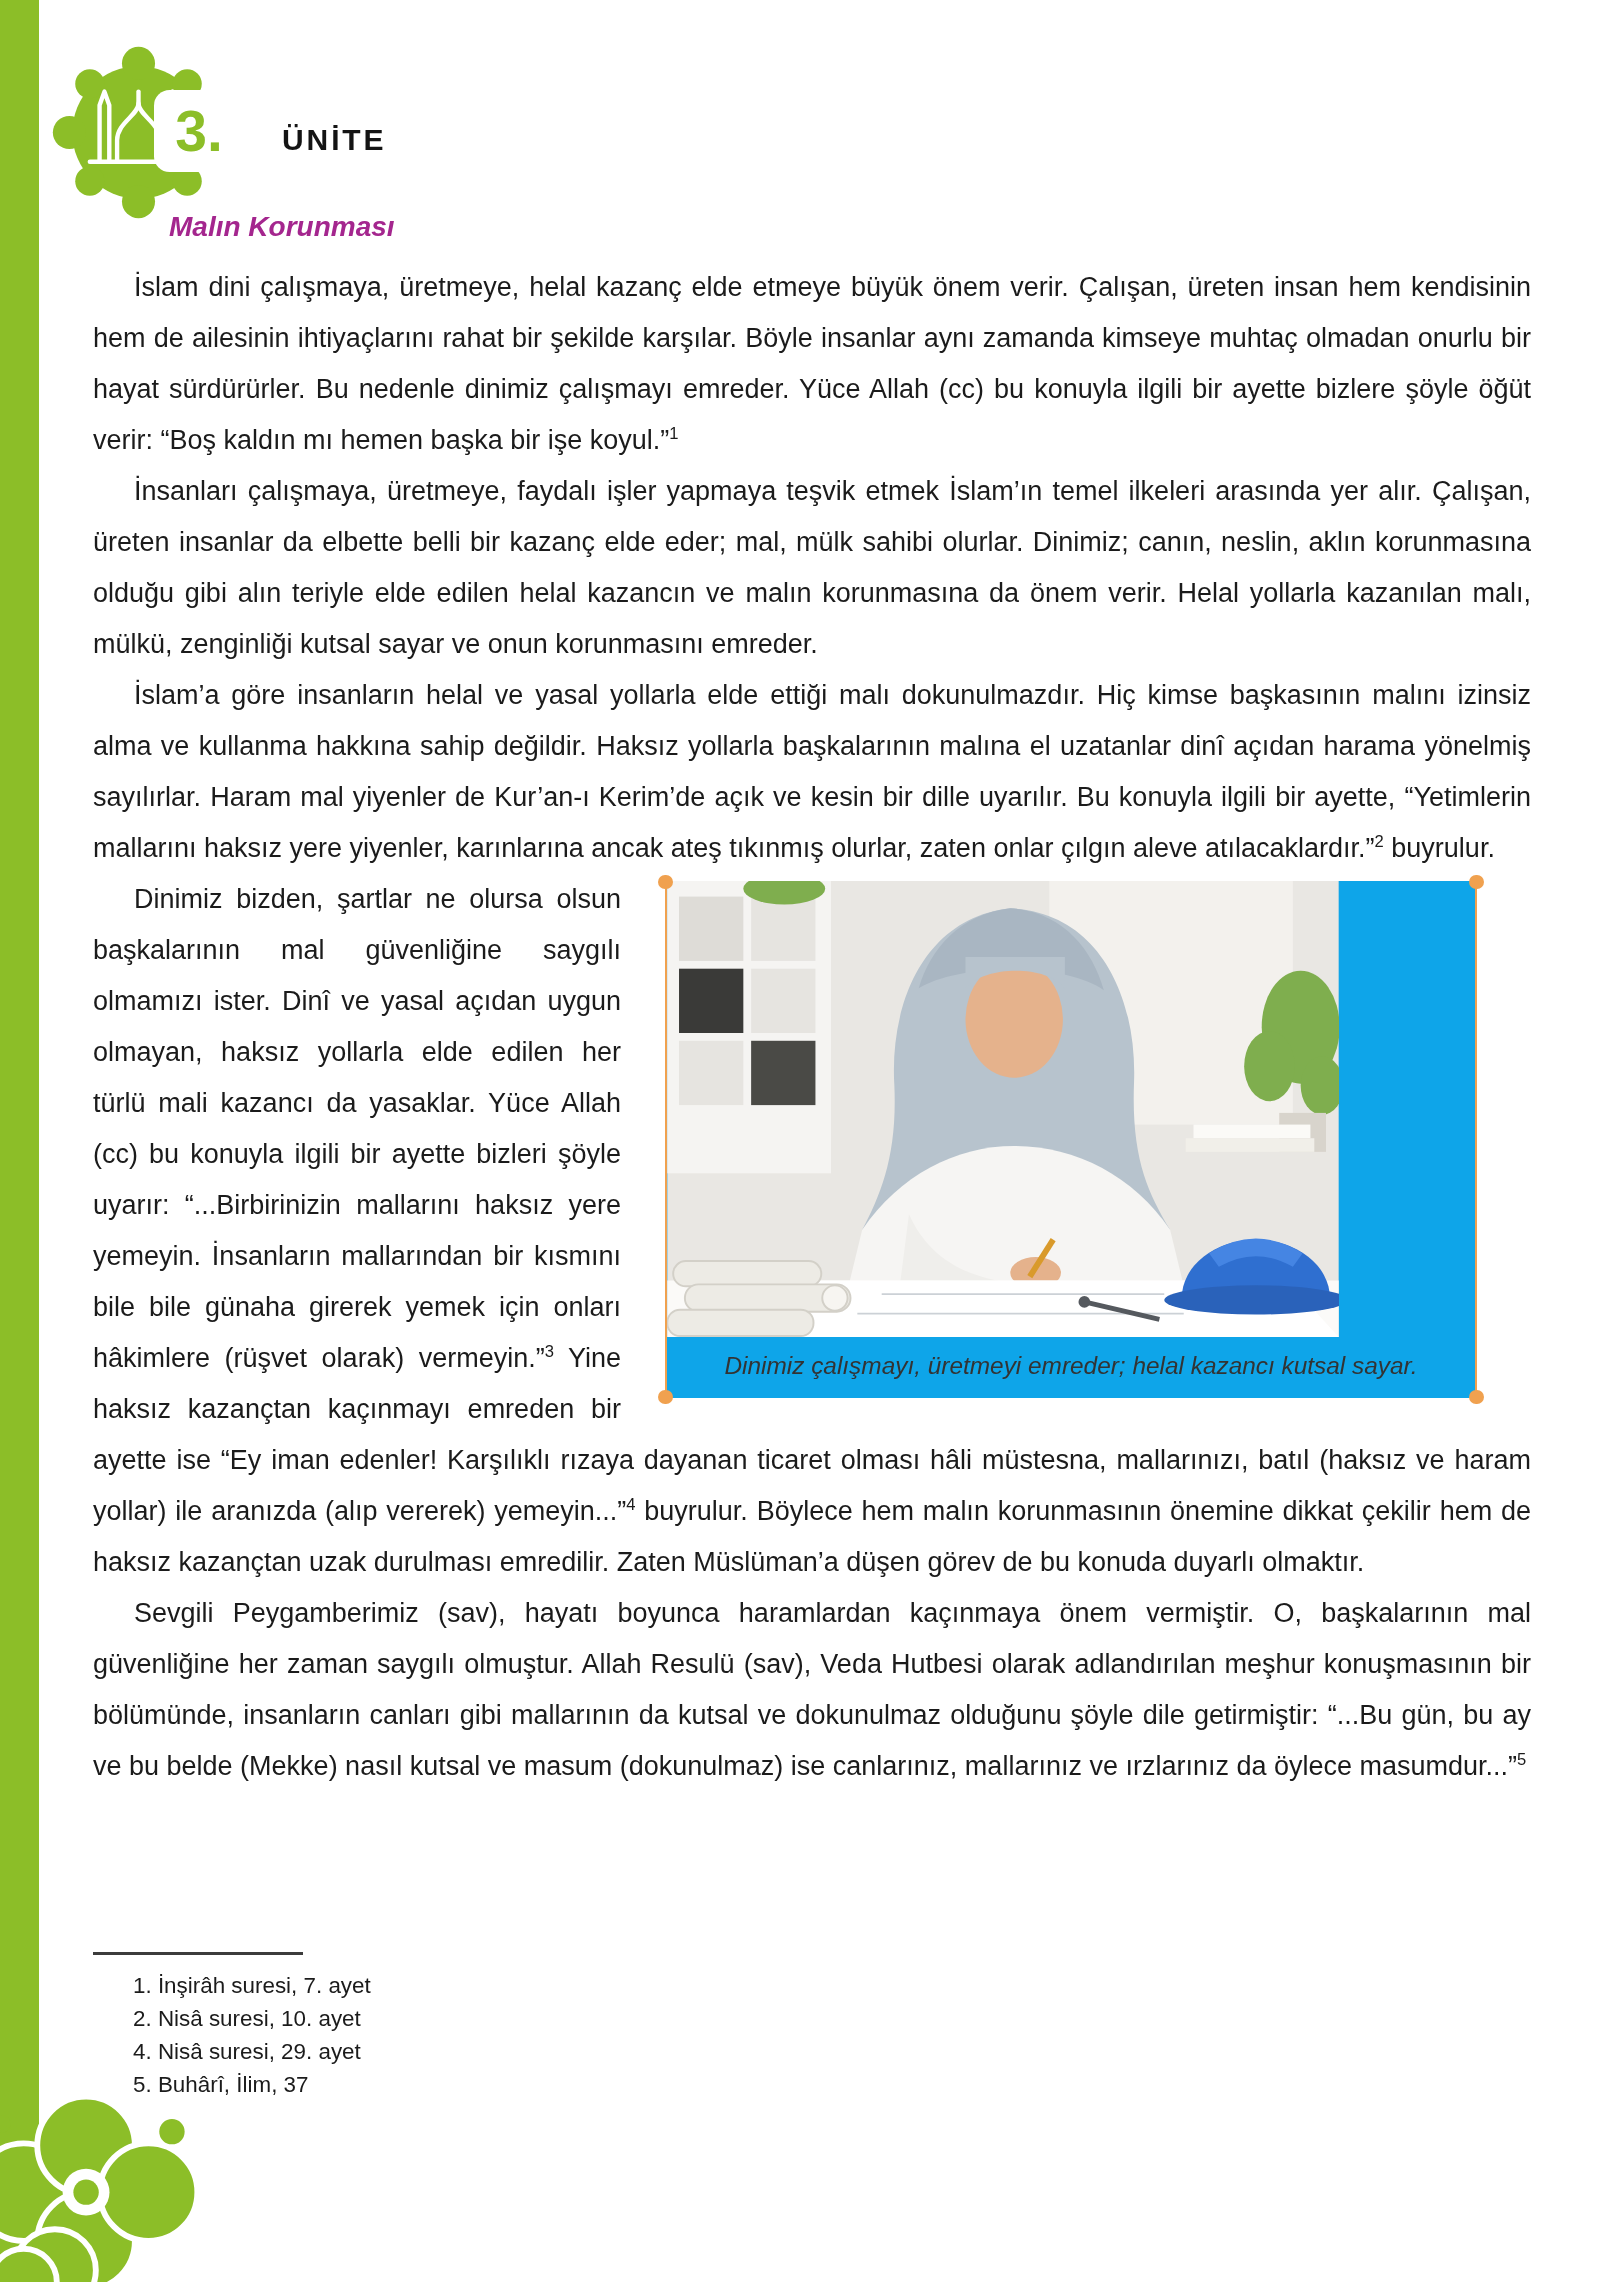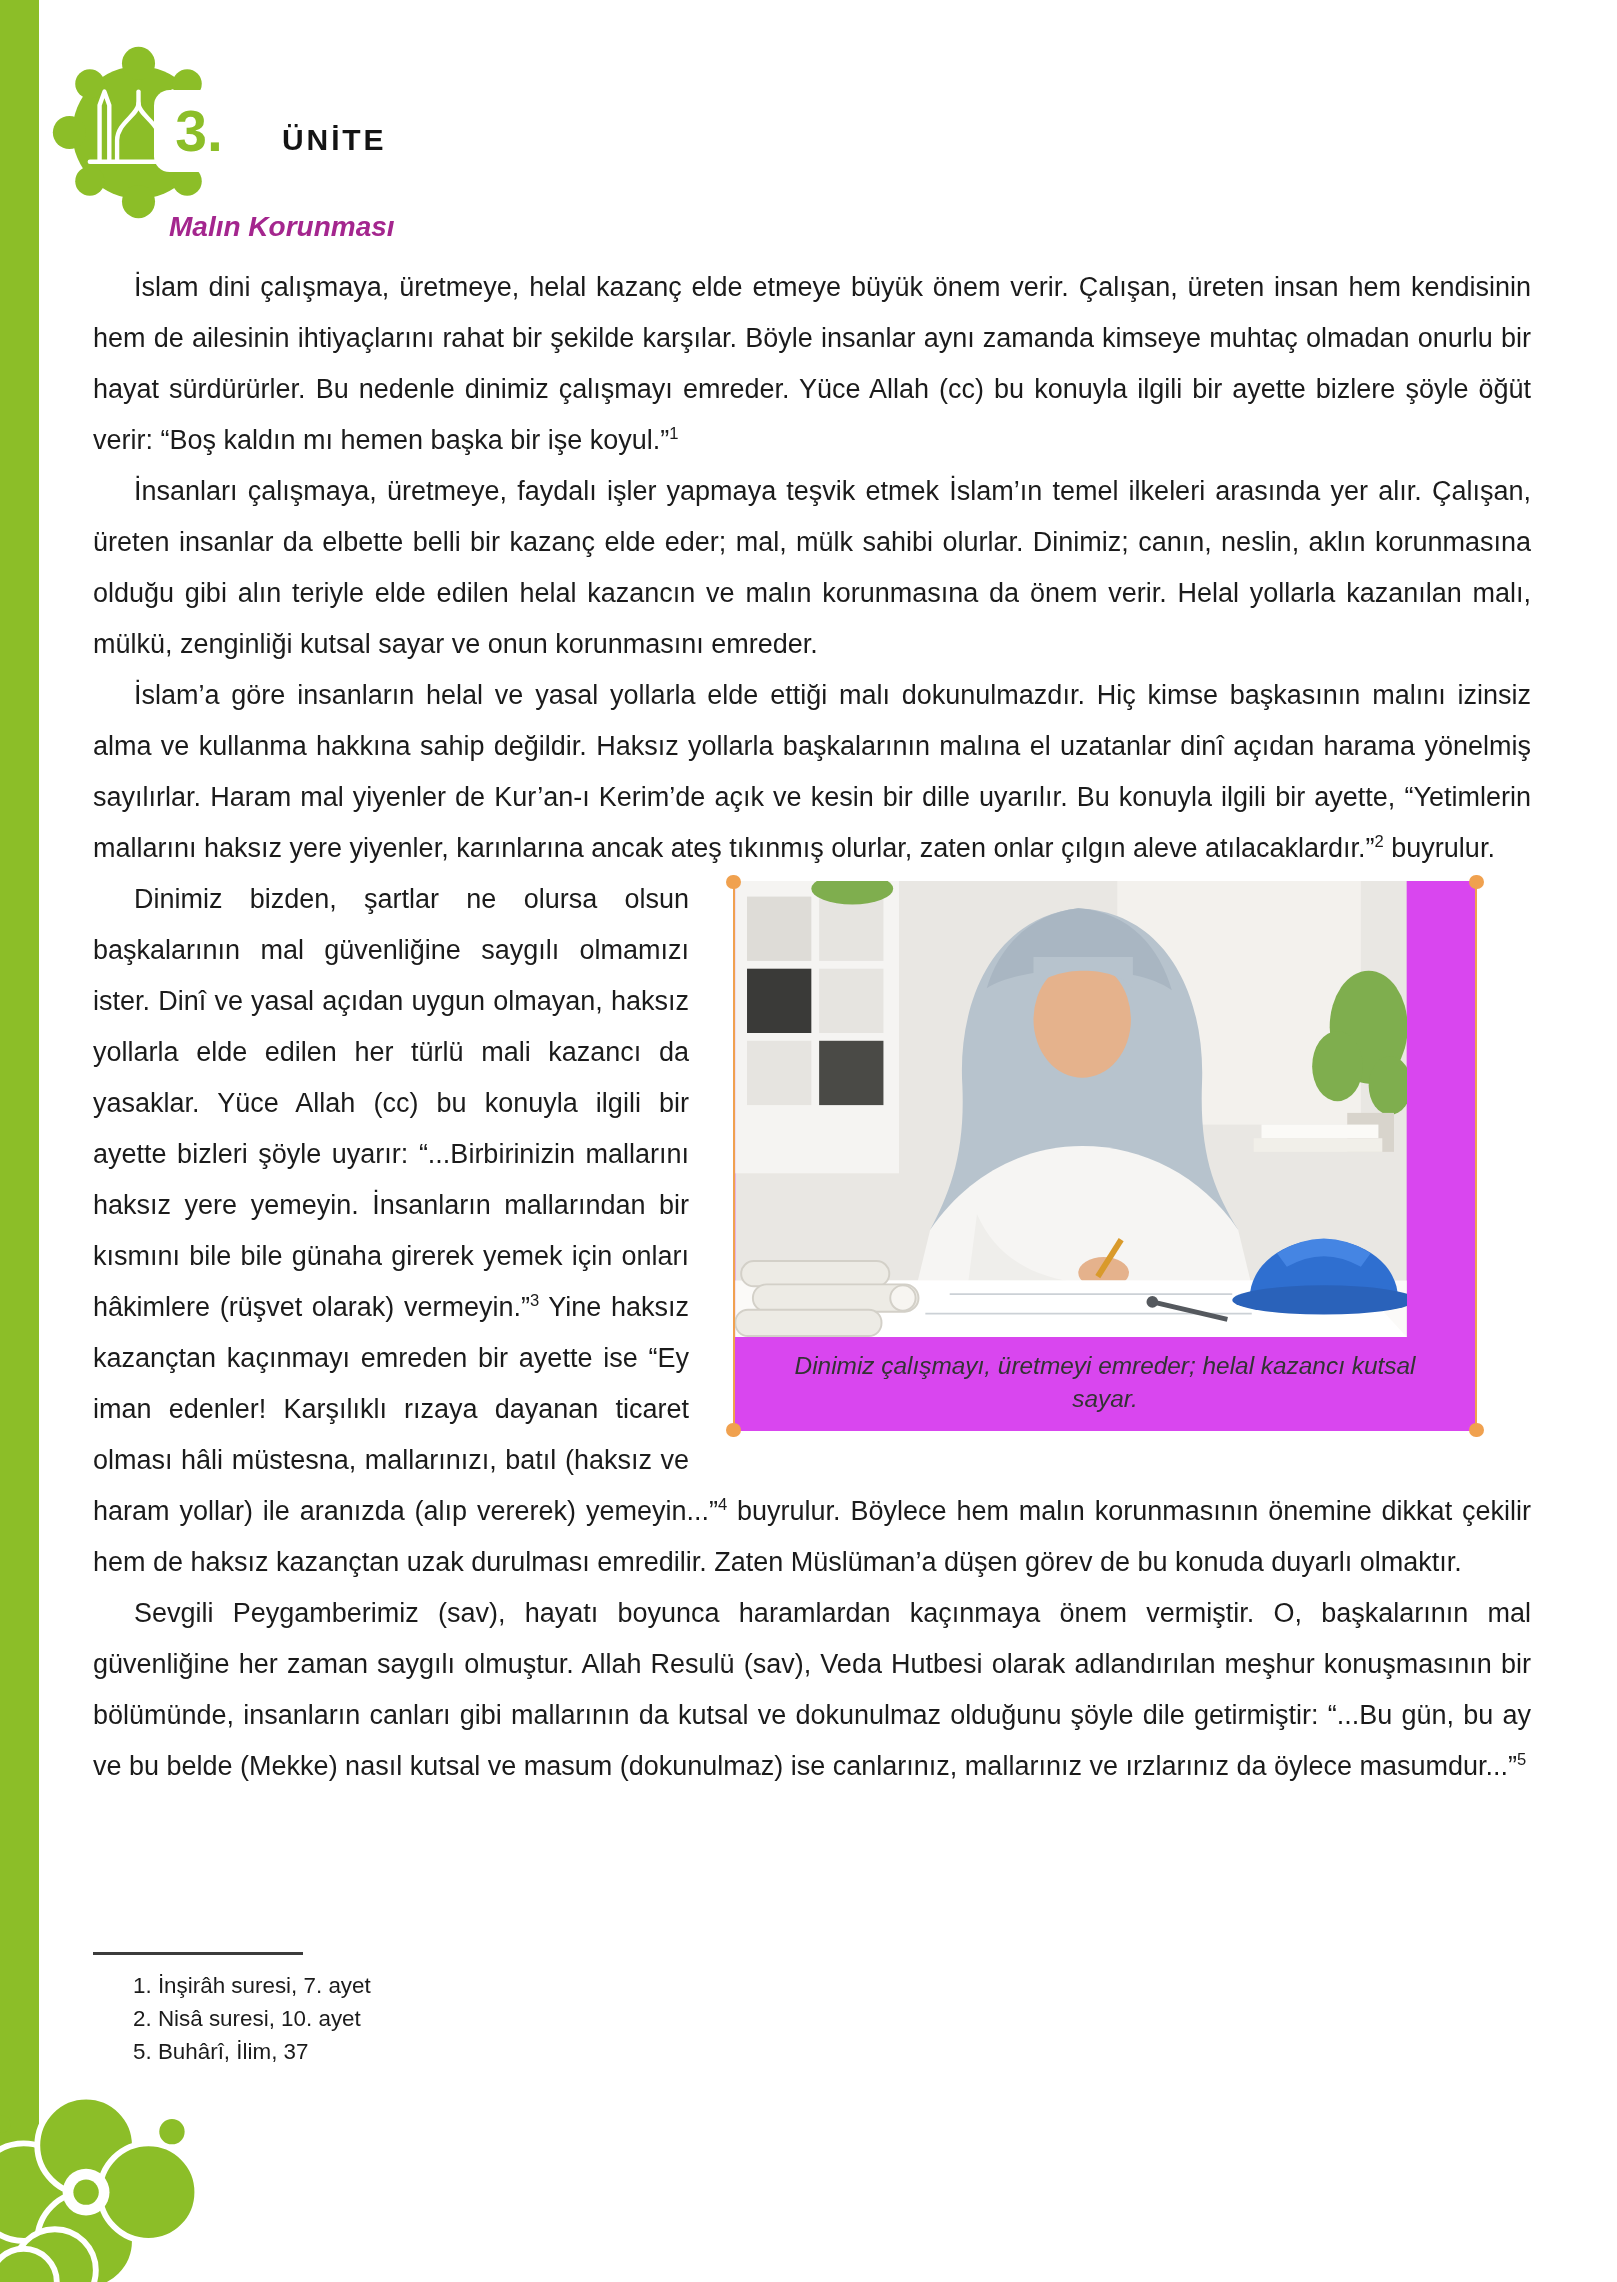--- a/index.html
+++ b/index.html
@@ -51,24 +51,24 @@
     text-align:justify;
     text-indent:41px;
     color:#1b1b1b;
   }
   .para b { font-weight:normal; }
   .para sup { font-size:16.6px; line-height:0; vertical-align:super; }
 
   
   .photo-figure {
     float:right;
-    width:744px;
+    width:812px;
     margin:7.8px 54px 21.5px 44px;
     position:relative;
-    background:#d946ef;
+    background:#0ea5e9;
     border-left:2.9px solid #F0A14F;
     border-right:2.9px solid #F0A14F;
   }
   .frame-dot {
     position:absolute; width:14.6px; height:14.6px; border-radius:50%;
     background:#F0A14F; z-index:3;
   }
   .dot-tl { left:-8.8px; top:-6.8px; }
   .dot-tr { right:-8.8px; top:-6.8px; }
   .dot-bl { left:-8.8px; bottom:-6.8px; }
@@ -212,20 +212,21 @@
       <p class="para"><span>Dinimiz bizden, şartlar ne olursa olsun başkalarının mal güvenliğine saygılı olmamızı ister. Dinî ve yasal açıdan uygun olmayan, haksız yollarla elde edilen her türlü mali kazancı da yasaklar. Yüce Allah (cc) bu konuyla ilgili bir ayette bizleri şöyle uyarır: </span><b>“...Birbirinizin mallarını haksız yere yemeyin. İnsanların mallarından bir kısmını bile bile günaha girerek yemek için onları hâkimlere (rüşvet olarak) vermeyin.”</b><sup>3</sup><span> Yine haksız kazançtan kaçınmayı emreden bir ayette ise </span><b>“Ey iman edenler! Karşılıklı rızaya dayanan ticaret olması hâli müstesna, mallarınızı, batıl (haksız ve haram yollar) ile aranızda (alıp vererek) yemeyin...”</b><sup>4</sup><span> buyrulur. Böylece hem malın korunmasının önemine dikkat çekilir hem de haksız kazançtan uzak durulması emredilir. Zaten Müslüman’a düşen görev de bu konuda duyarlı olmaktır.</span></p>
       <p class="para"><span>Sevgili Peygamberimiz (sav), hayatı boyunca haramlardan kaçınmaya önem vermiştir. O, başkalarının mal güvenliğine her zaman saygılı olmuştur. Allah Resulü (sav), Veda Hutbesi olarak adlandırılan meşhur konuşmasının bir bölümünde, insanların canları gibi mallarının da kutsal ve dokunulmaz olduğunu şöyle dile getirmiştir: </span><b>“...Bu gün, bu ay ve bu belde (Mekke) nasıl kutsal ve masum (dokunulmaz) ise canlarınız, mallarınız ve ırzlarınız da öylece masumdur...”</b><sup>5</sup></p>
     </div>
 </div>
 
 <div class="footnotes">
   <div class="footnote-rule"></div>
   <div>
       <div class="footnote">1. İnşirâh suresi, 7. ayet</div>
       <div class="footnote">2. Nisâ suresi, 10. ayet</div>
+      <div class="footnote">4. Nisâ suresi, 29. ayet</div>
       <div class="footnote">5. Buhârî, İlim, 37</div>
     </div>
 </div>
 
 <div class="page-number">76</div>
 
 <svg class="flower-ornament" width="244" height="244" viewBox="0 0 250 250">
   <g fill="#8CBE28" stroke="#ffffff" stroke-width="6">
     <circle cx="58" cy="118" r="50"></circle>
     <circle cx="122" cy="70" r="50"></circle>

